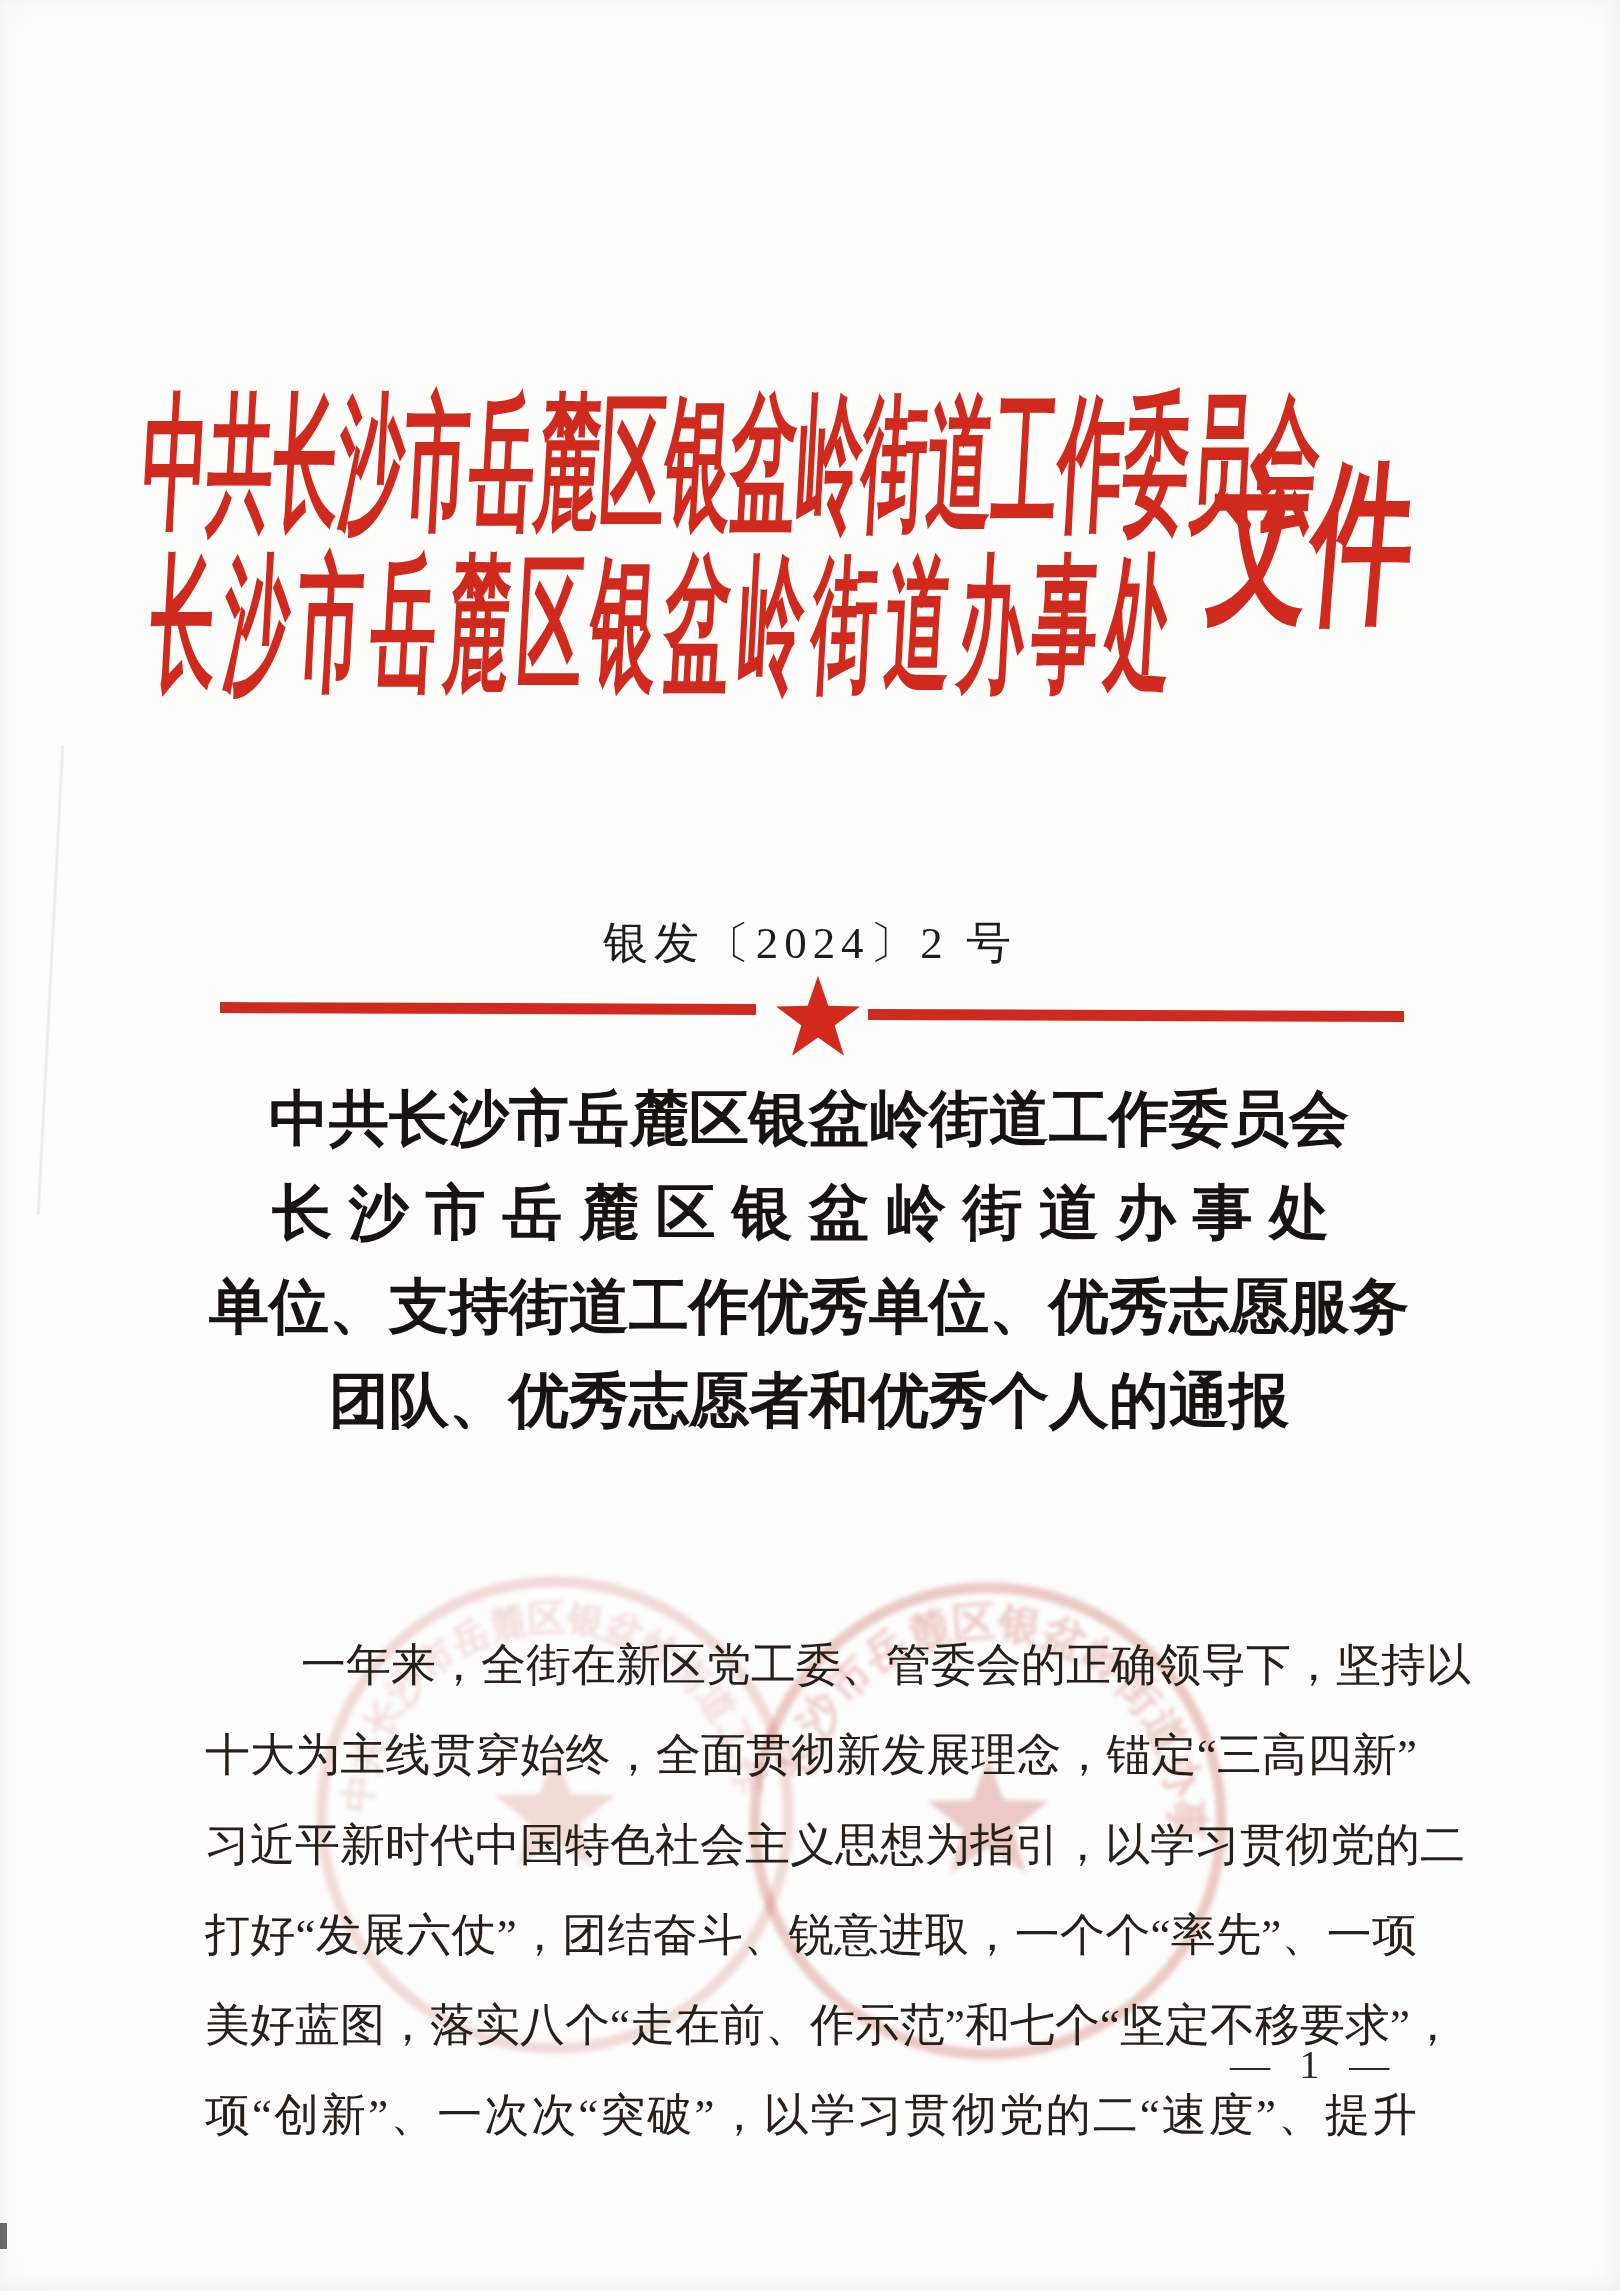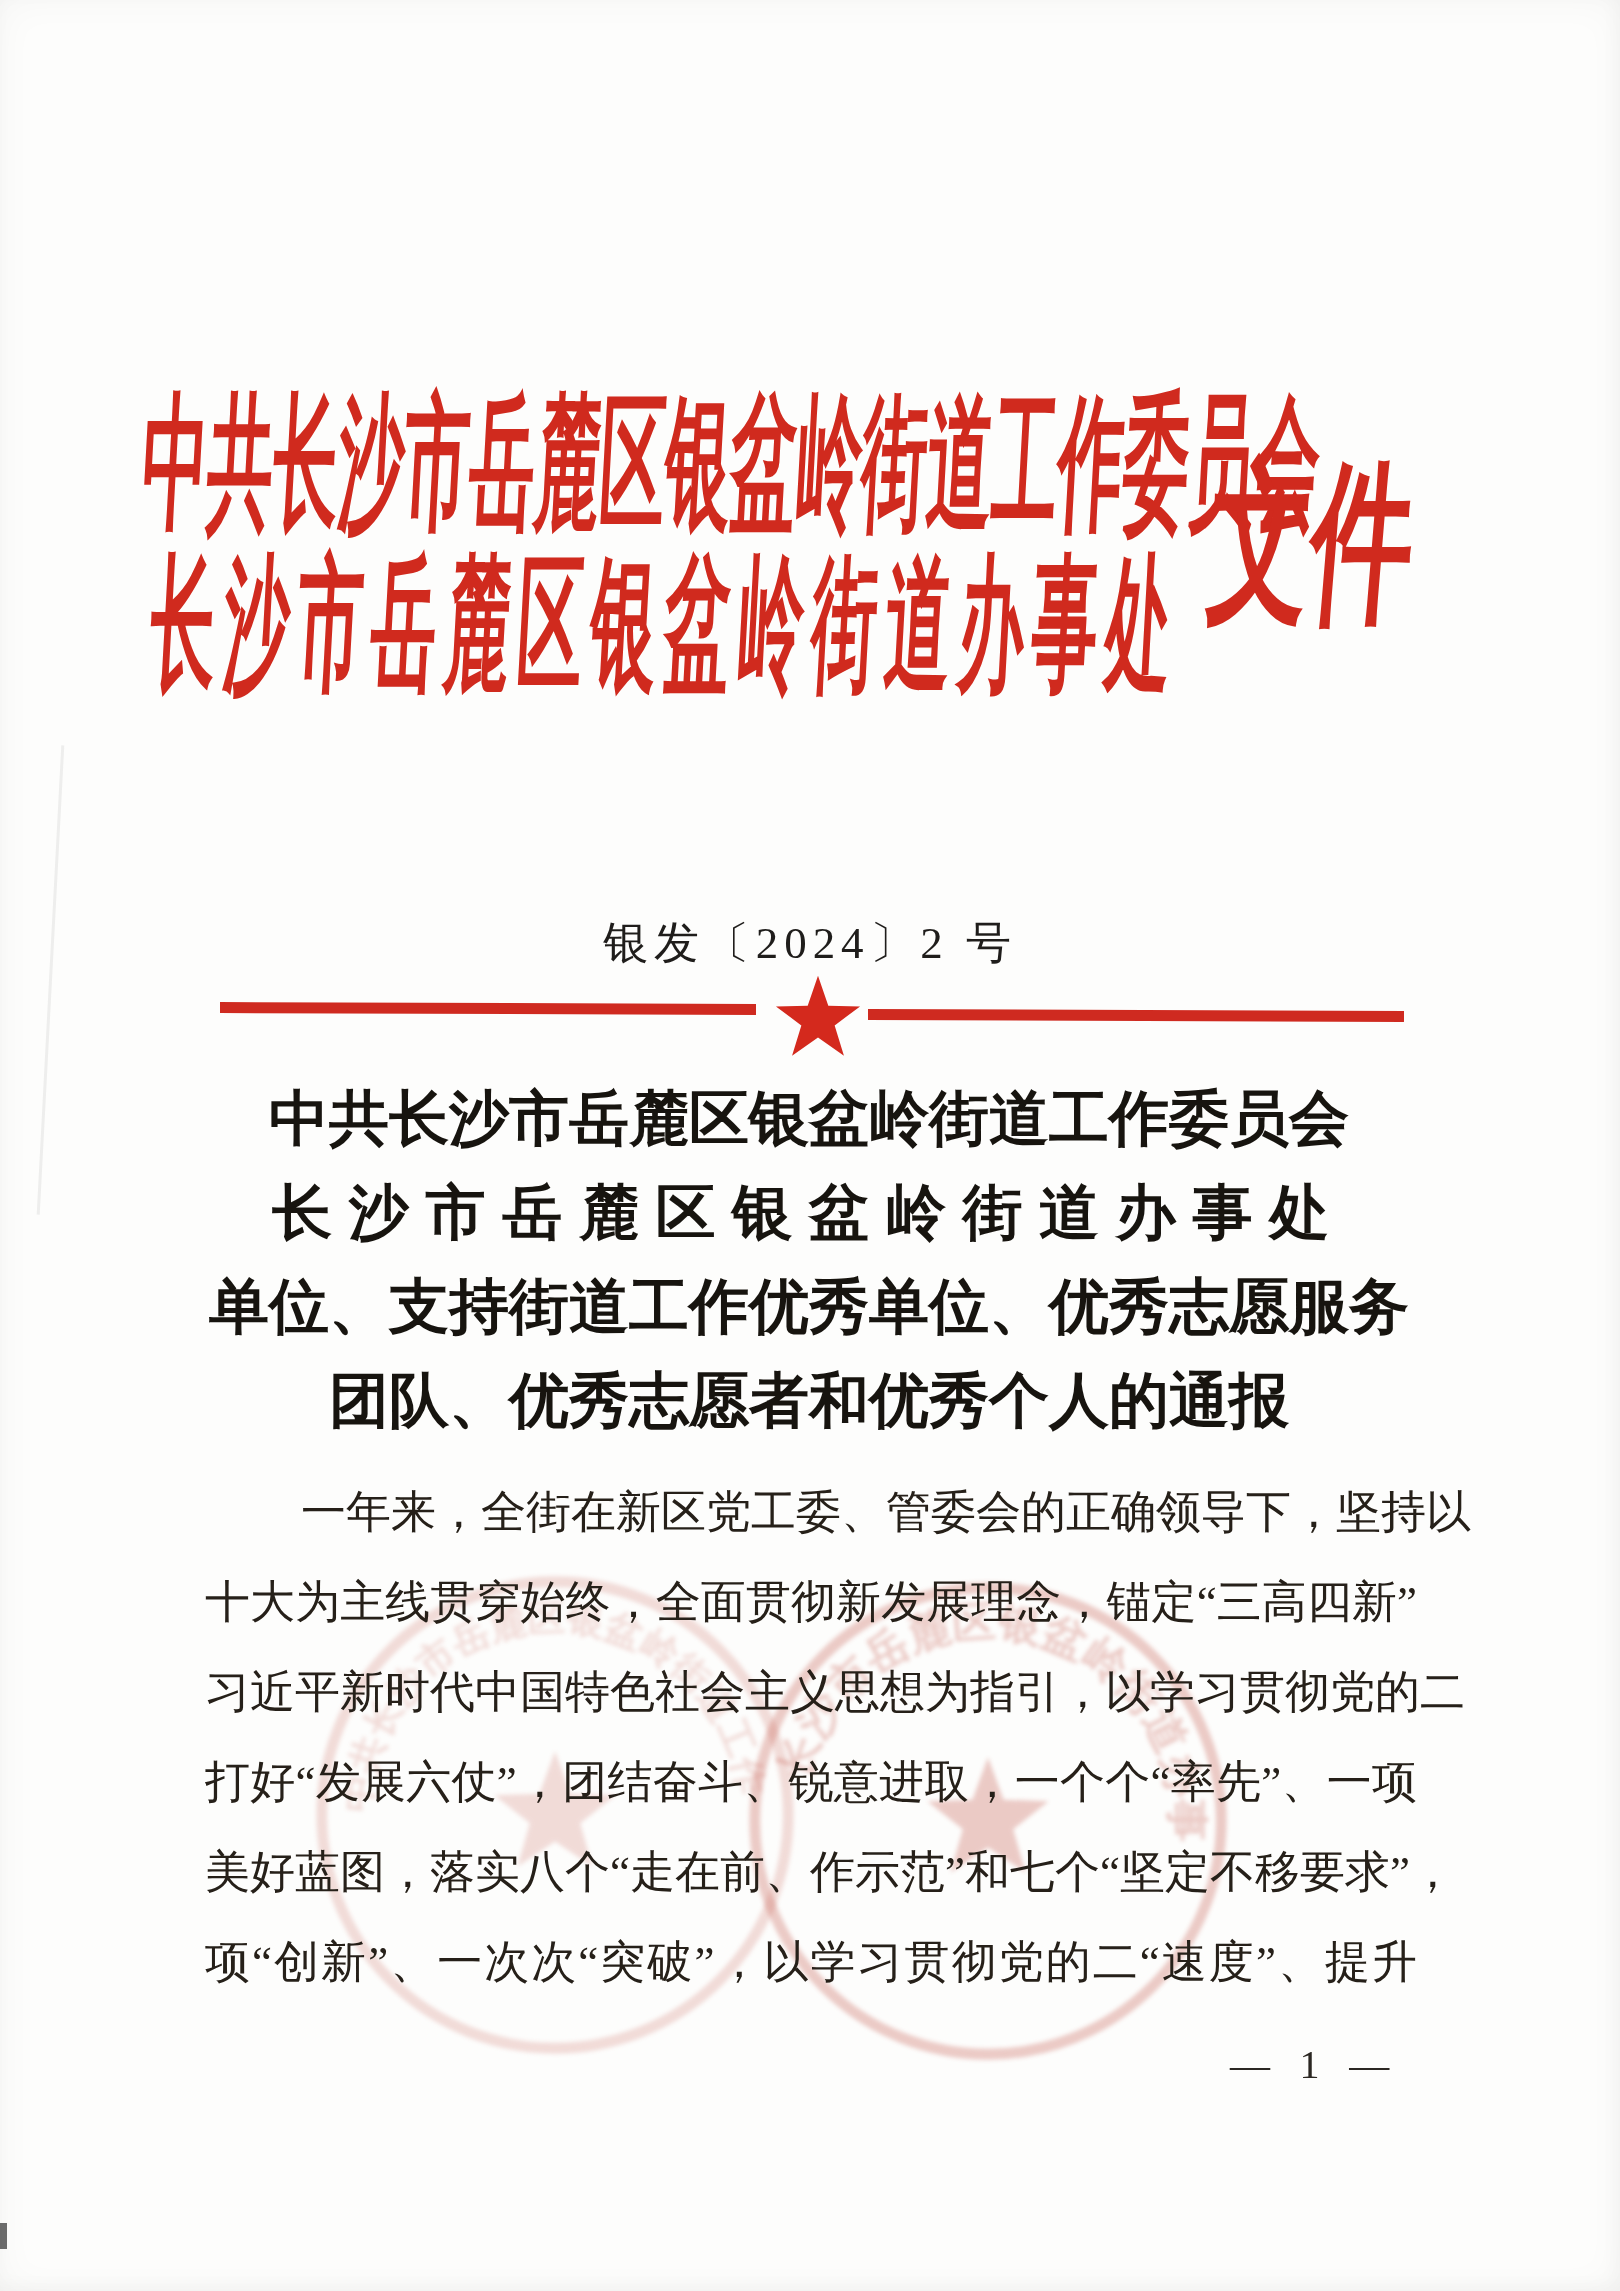--- a/index.html
+++ b/index.html
@@ -49,21 +49,21 @@
   }
   .title-line{
     text-align:center;
     font-weight:bold;
     font-size:60px;line-height:94px;
     white-space:nowrap;
   }
   .title-line.spread{letter-spacing:16.7px;}
   
   .body-block{
-    position:absolute;left:205px;top:1467px;width:1212px;
+    position:absolute;left:205px;top:1620px;width:1212px;
     color:#262019;z-index:2;
   }
   .body-line{
     width:1212px;
     font-size:45px;line-height:90px;
     text-align:justify;text-align-last:justify;
     white-space:nowrap;
   }
   .body-line.indent{padding-left:96px;width:1116px;}
   

